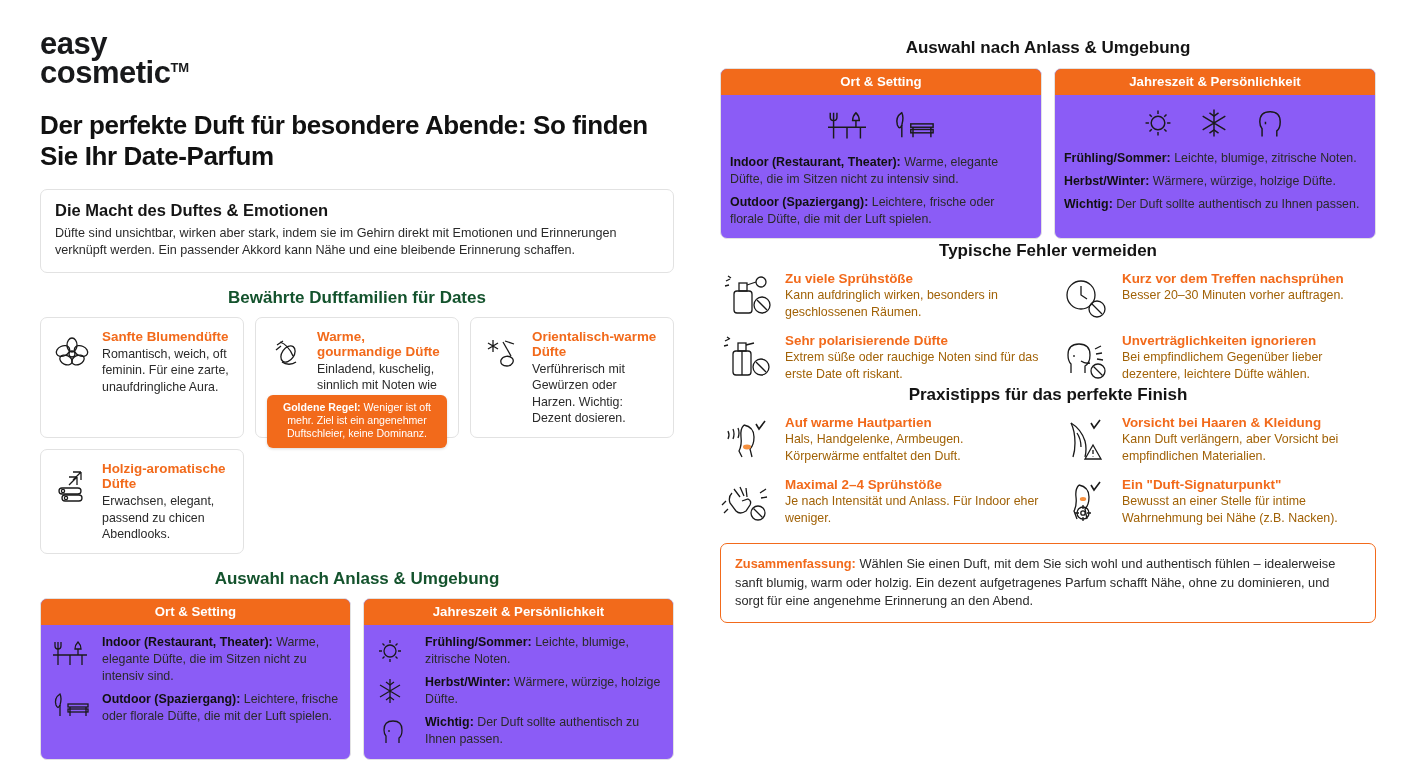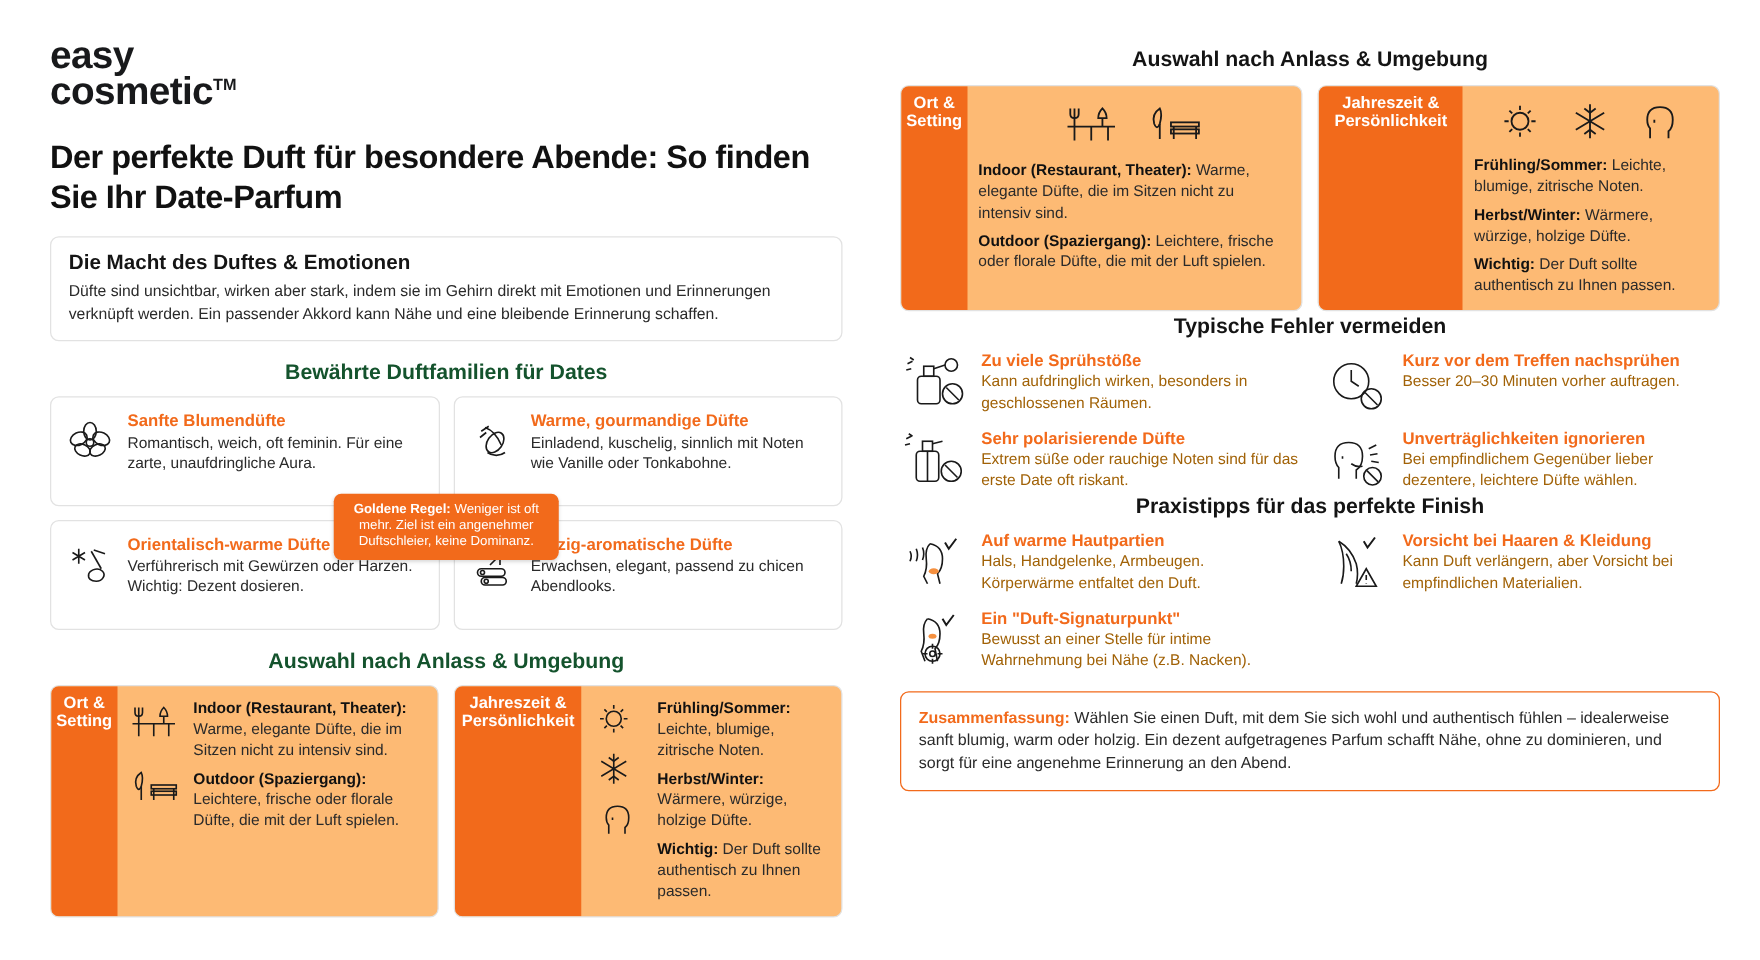--- a/index.html
+++ b/index.html
@@ -76,21 +76,21 @@
     text-align: center;
     font-size: 17px;
     font-weight: bold;
     margin: 15px 0 9px 0;
     color: #14532d;
   }
 
   
   .fam-grid {
     display: grid;
-    grid-template-columns: 1fr 1fr;
+    grid-template-columns: 1fr 1fr 1fr;
     gap: 11px;
     margin: 4px 14px;
     position: relative;
   }
   .fam-card {
     border: 1px solid #e2e2e2;
     border-radius: 7px;
     padding: 11px 12px 11px 10px;
     display: flex;
     gap: 9px;
@@ -134,23 +134,23 @@
   .panel-grid {
     display: grid;
     grid-template-columns: 1fr 1fr;
     gap: 12px;
     margin: 0 14px;
   }
   .panel {
     border: 1px solid #e2e2e2;
     border-radius: 7px;
     overflow: hidden;
-    background: #fdba74;
+    background: #8b5cf6;
     display: flex;
-    flex-direction: row;
+    flex-direction: column;
   }
   .panel-head {
     background: #f26a1b;
     color: #fff;
     font-weight: bold;
     font-size: 13.2px;
     text-align: center;
     padding: 5px 4px 6px 4px;
   }
   .panel-body {
@@ -564,20 +564,36 @@
             <path d="M36 33 L36 37 M36 39.5 L36 40"></path>
             <path d="M34 6 L37 11 L43 3" stroke-width="1.6"></path>
           </svg>
         </div>
         <div class="m-body">
           <div class="m-title">Vorsicht bei Haaren &amp; Kleidung</div>
           <div class="m-text">Kann Duft verlängern, aber Vorsicht bei empfindlichen Materialien.</div>
         </div>
       </div>
 
+      <div class="mistake">
+        <div class="m-ico">
+          <svg width="56" height="48" viewBox="0 0 56 48" fill="none" stroke="#1a1a1a" stroke-width="1.3">
+            <path d="M12 14 Q8 18 10 24 L16 32 Q20 36 26 32 L30 26 Q32 22 28 20 L22 22"></path>
+            <path d="M14 10 L20 18 M20 8 L24 17 M26 9 L27 18"></path>
+            <path d="M6 22 L2 26 M8 30 L4 34"></path>
+            <circle cx="38" cy="34" r="7"></circle>
+            <path d="M33.5 29.5 L42.5 38.5"></path>
+            <path d="M40 14 L46 10 M41 19 L47 18"></path>
+          </svg>
+        </div>
+        <div class="m-body">
+          <div class="m-title">Maximal 2–4 Sprühstöße</div>
+          <div class="m-text">Je nach Intensität und Anlass. Für Indoor eher weniger.</div>
+        </div>
+      </div>
 
       <div class="mistake">
         <div class="m-ico">
           <svg width="56" height="48" viewBox="0 0 56 48" fill="none" stroke="#1a1a1a" stroke-width="1.3">
             <path d="M22 6 Q32 8 32 18 Q32 26 28 30 L30 40"></path>
             <path d="M22 6 Q18 10 19 18 Q20 26 17 32 L20 40"></path>
             <ellipse cx="26" cy="20" rx="3.2" ry="2" fill="#f5903f" stroke="none"></ellipse>
             <circle cx="26" cy="34" r="6"></circle>
             <circle cx="26" cy="34" r="2.2"></circle>
             <path d="M26 26 L26 30 M26 38 L26 42 M18 34 L22 34 M30 34 L34 34"></path>

